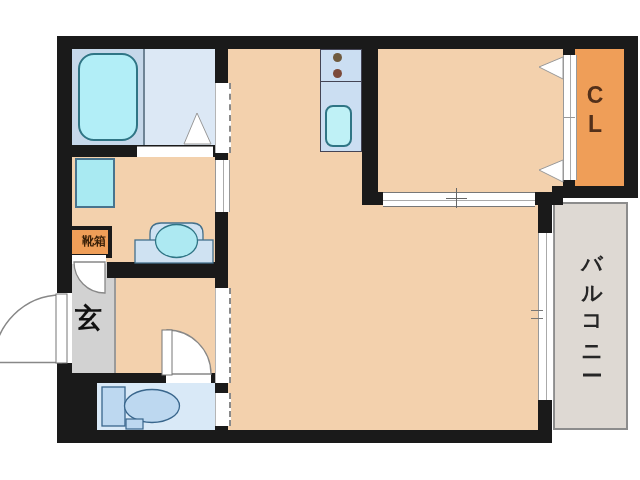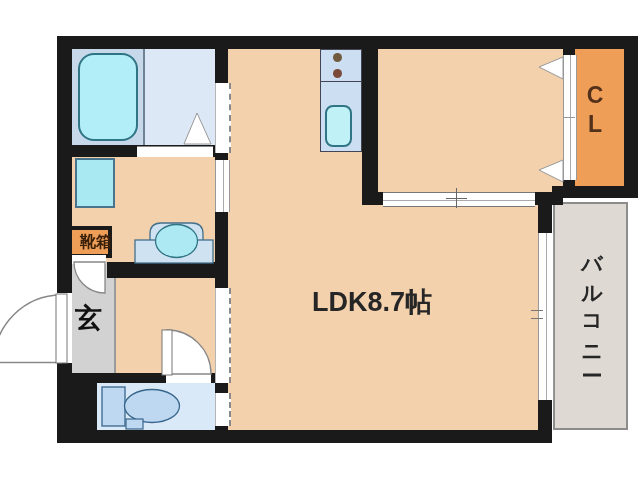--- a/index.html
+++ b/index.html
@@ -75,21 +75,21 @@
   <div class="abs" style="left:75px;top:158px;width:40px;height:50px;background:#a9eaf2;border:2px solid #48748e;"></div>
 
   <div class="abs" style="left:320px;top:49px;width:42px;height:103px;background:var(--kitchen-fill,#cbdef2);border:1px solid #445;">
     <div class="abs" style="left:0;top:31px;width:40px;height:1px;background:#445;"></div>
     <div class="abs" style="left:12px;top:3px;width:9px;height:9px;border-radius:50%;background:#6f5a3e;"></div>
     <div class="abs" style="left:12px;top:19px;width:9px;height:9px;border-radius:50%;background:#7c4a3a;"></div>
     <div class="abs" style="left:4px;top:55px;width:27px;height:42px;border-radius:8px;background:#bff1f6;border:2px solid var(--fixture-cyan-border,#2f7585);"></div>
   </div>
 
   <div class="abs" style="left:68px;top:226px;width:44px;height:32px;background:var(--shoe-box-fill,#ef9e58);border:4px solid var(--wall,#1a1a1a);text-align:center;">
-    <span class="lbl" style="position:static;font-size:16px;font-weight:bold;color:#3a2008;line-height:23px;margin-left:8px;">靴箱</span>
+    <span class="lbl" style="position:static;font-size:12px;font-weight:bold;color:#3a2008;line-height:23px;margin-left:8px;">靴箱</span>
   </div>
 
   <svg width="640" height="480" viewBox="0 0 640 480">
 
     <path d="M 61.5 295 A 67.5 67.5 0 0 0 -6 362.5 L 61.5 362.5 Z" fill="#ffffff" stroke="#888" stroke-width="1.5"></path>
     <rect x="56" y="294" width="11" height="69" fill="#ffffff" stroke="#777"></rect>
 
     <rect x="72" y="255" width="34" height="9" fill="#ffffff"></rect>
     <path d="M 74 262 A 31 31 0 0 0 105 293 L 105 262 Z" fill="#ffffff" stroke="#888" stroke-width="1.3"></path>
 
@@ -103,18 +103,17 @@
 
     <path d="M 150 243 V 234 Q 150 223 161 223 H 192 Q 203 223 203 234 V 243 Z" fill="#cfe2f2" stroke="#44708c" stroke-width="1.3"></path>
     <rect x="135" y="240" width="78" height="23" fill="#cfe2f2" stroke="#44708c" stroke-width="1.3"></rect>
     <ellipse cx="176.5" cy="241" rx="21" ry="16.5" fill="#ade9f2" stroke="#2f7585" stroke-width="1.3"></ellipse>
 
     <rect x="102" y="387" width="23" height="39" fill="var(--fixture-blue,#bdd8f0)" stroke="var(--fixture-blue-border,#39668c)" stroke-width="1.3"></rect>
     <ellipse cx="152" cy="406" rx="27.5" ry="16.5" fill="var(--fixture-blue,#bdd8f0)" stroke="var(--fixture-blue-border,#39668c)" stroke-width="1.3"></ellipse>
     <rect x="126" y="419" width="17" height="10" fill="var(--fixture-blue,#bdd8f0)" stroke="var(--fixture-blue-border,#39668c)" stroke-width="1.2"></rect>
   </svg>
 
-  <div class="lbl" style="left:252px;top:284px;width:240px;text-align:center;font-size:27px;font-weight:bold;">LDK8.7帖</div>
   <div class="lbl vtext" style="left:581px;top:82px;height:75px;font-size:23px;font-weight:bold;color:var(--closet-text,#53301a);letter-spacing:3px;">CL</div>
   <div class="lbl vtext" style="left:578px;top:240px;height:170px;font-size:21px;font-weight:bold;letter-spacing:7px;">バルコニー</div>
   <div class="lbl" style="left:75px;top:300px;font-size:27px;font-weight:bold;color:#111;">玄</div>
 
 </div>
 
 </body></html>

